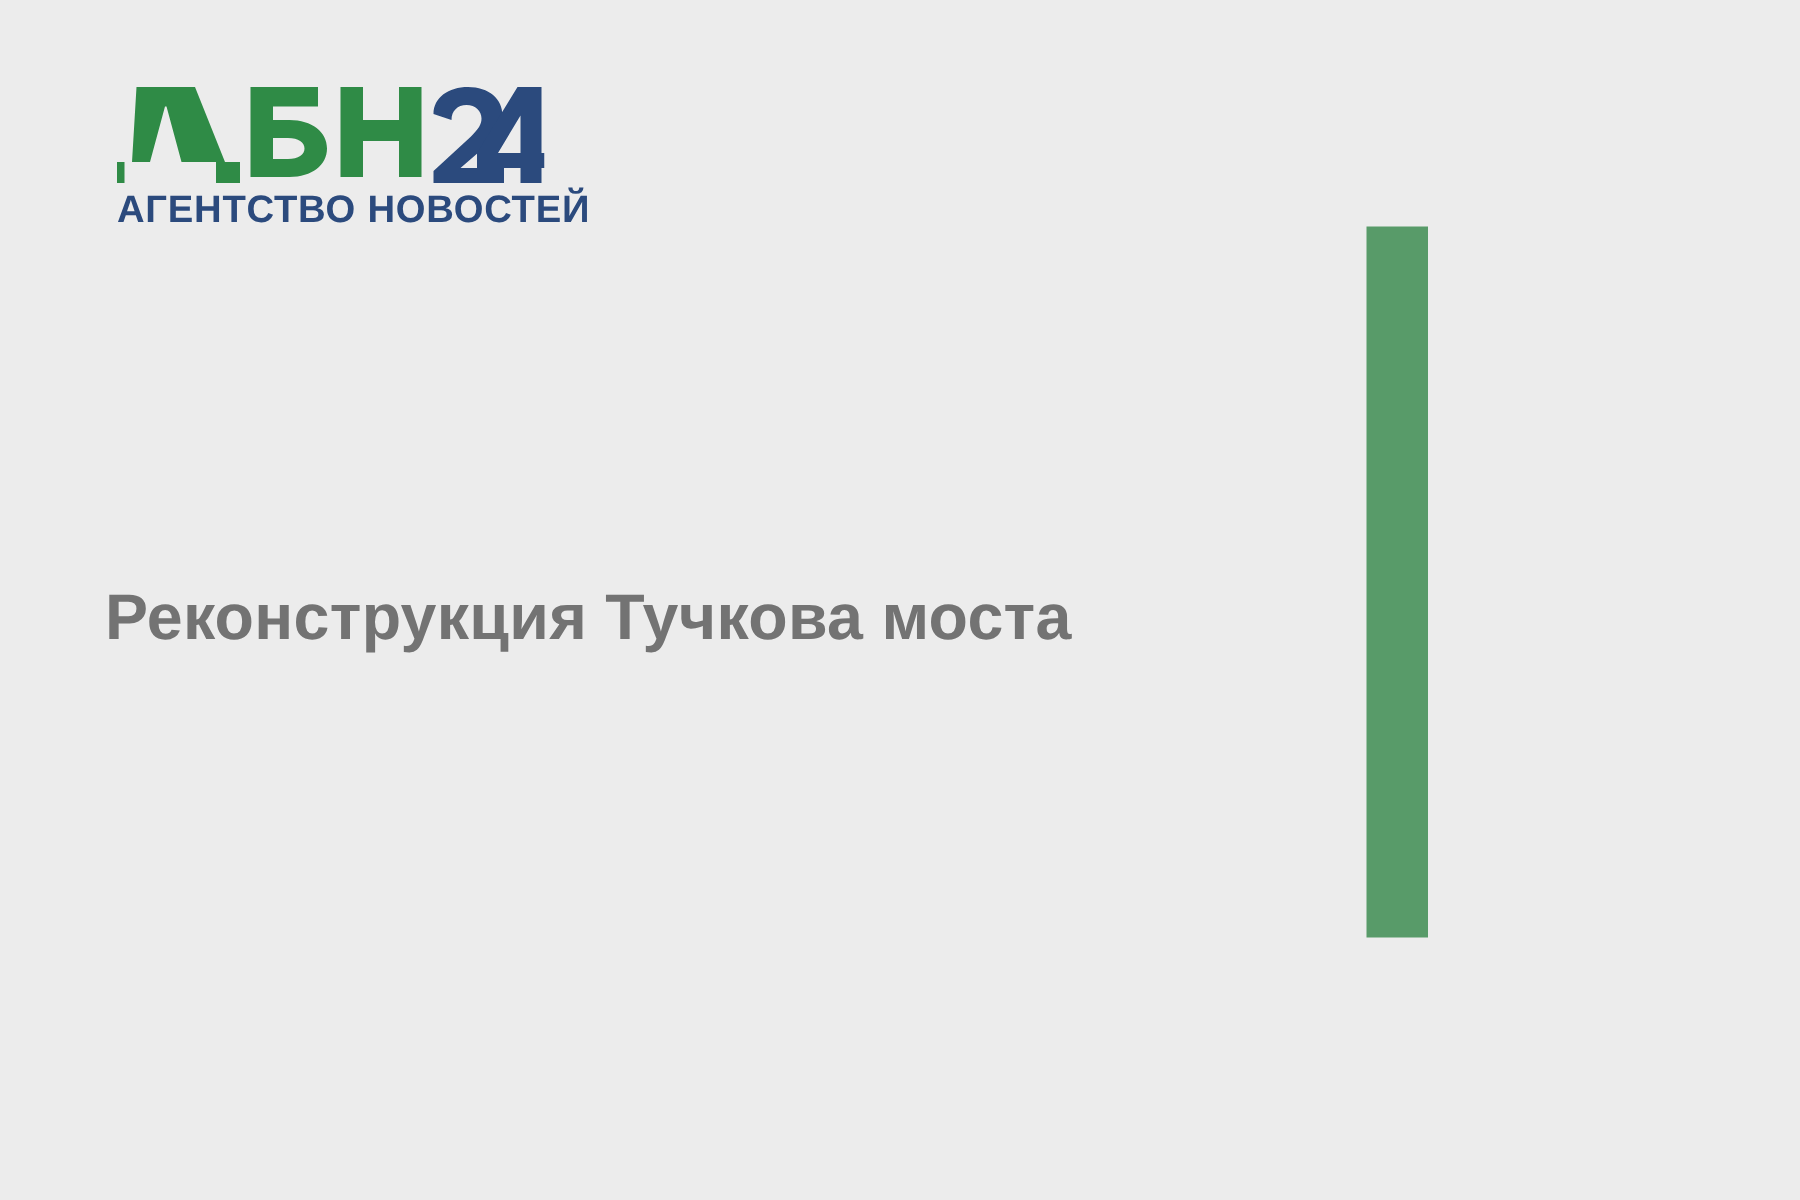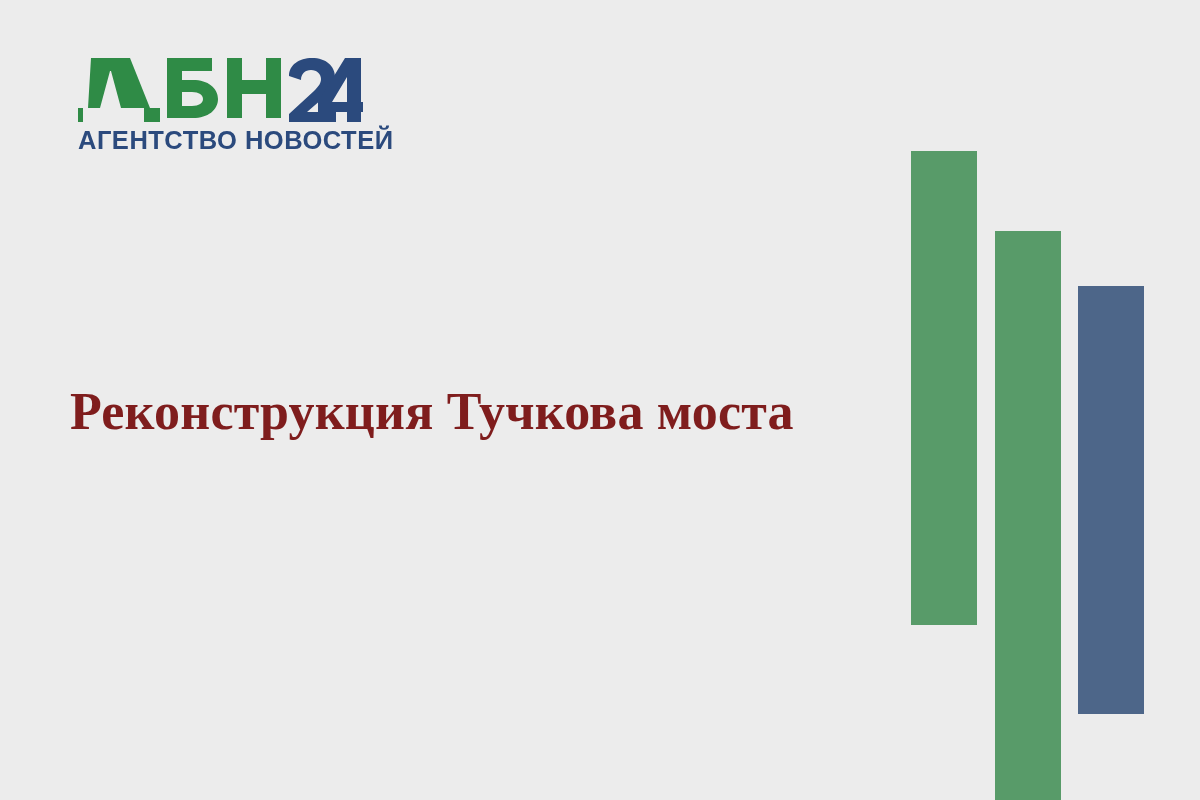--- a/index.html
+++ b/index.html
@@ -10,21 +10,21 @@
   body {
     width: 1200px;
     height: 800px;
     background: #ececec;
     font-family: "Liberation Sans", "DejaVu Sans", sans-serif;
     overflow: hidden;
   }
 
   .card {
     position: relative;
-    width: 1200px;
+    width: 952px;
     height: 800px;
     background: #ececec;
     overflow: hidden;
   }
 
   
   .bars {
     position: absolute;
     left: 0;
     top: 0;
@@ -78,26 +78,26 @@
     color: #2b4a7d;
   }
 
   
   .headline {
     position: absolute;
     left: 70px;
     top: 368px;
     width: 800px;
     margin: 0;
-    font-family: Liberation Serif, serif;
+    font-family: Liberation Sans, sans-serif;
     font-weight: 700;
-    font-size: 52px;
+    font-size: 43px;
     line-height: 88px;
     letter-spacing: 0.2px;
-    color: #7f1d1d;
+    color: #737373;
   }
 </style>
 </head>
 <body>
 
 <div class="card">
 
   <div class="bars">
     <div class="bar bar-1" style="background: rgb(88, 155, 105);"></div>
     <div class="bar bar-2" style="background: rgb(88, 155, 105);"></div>

